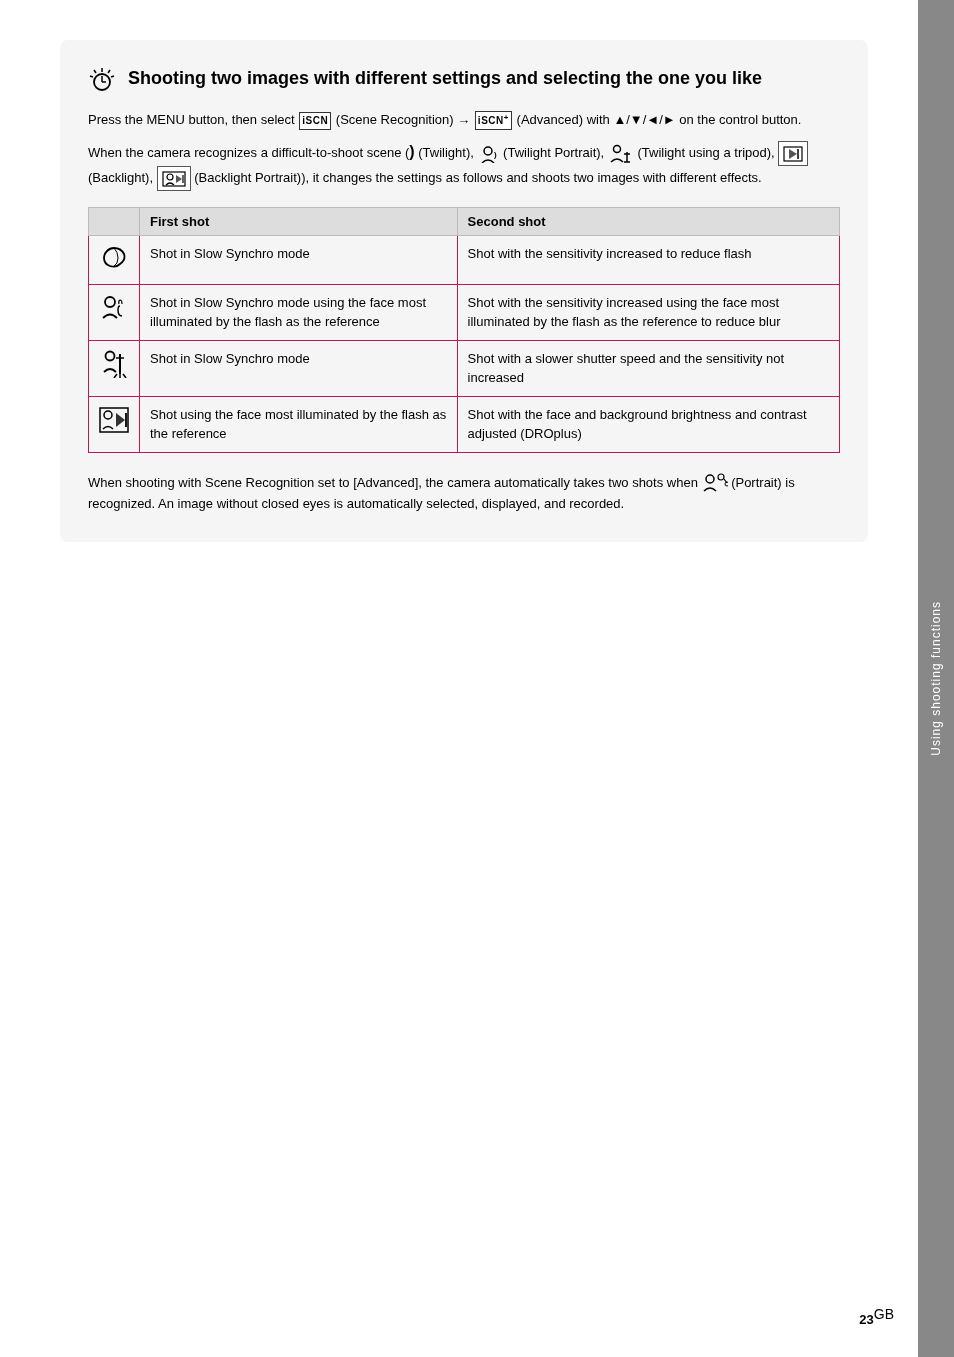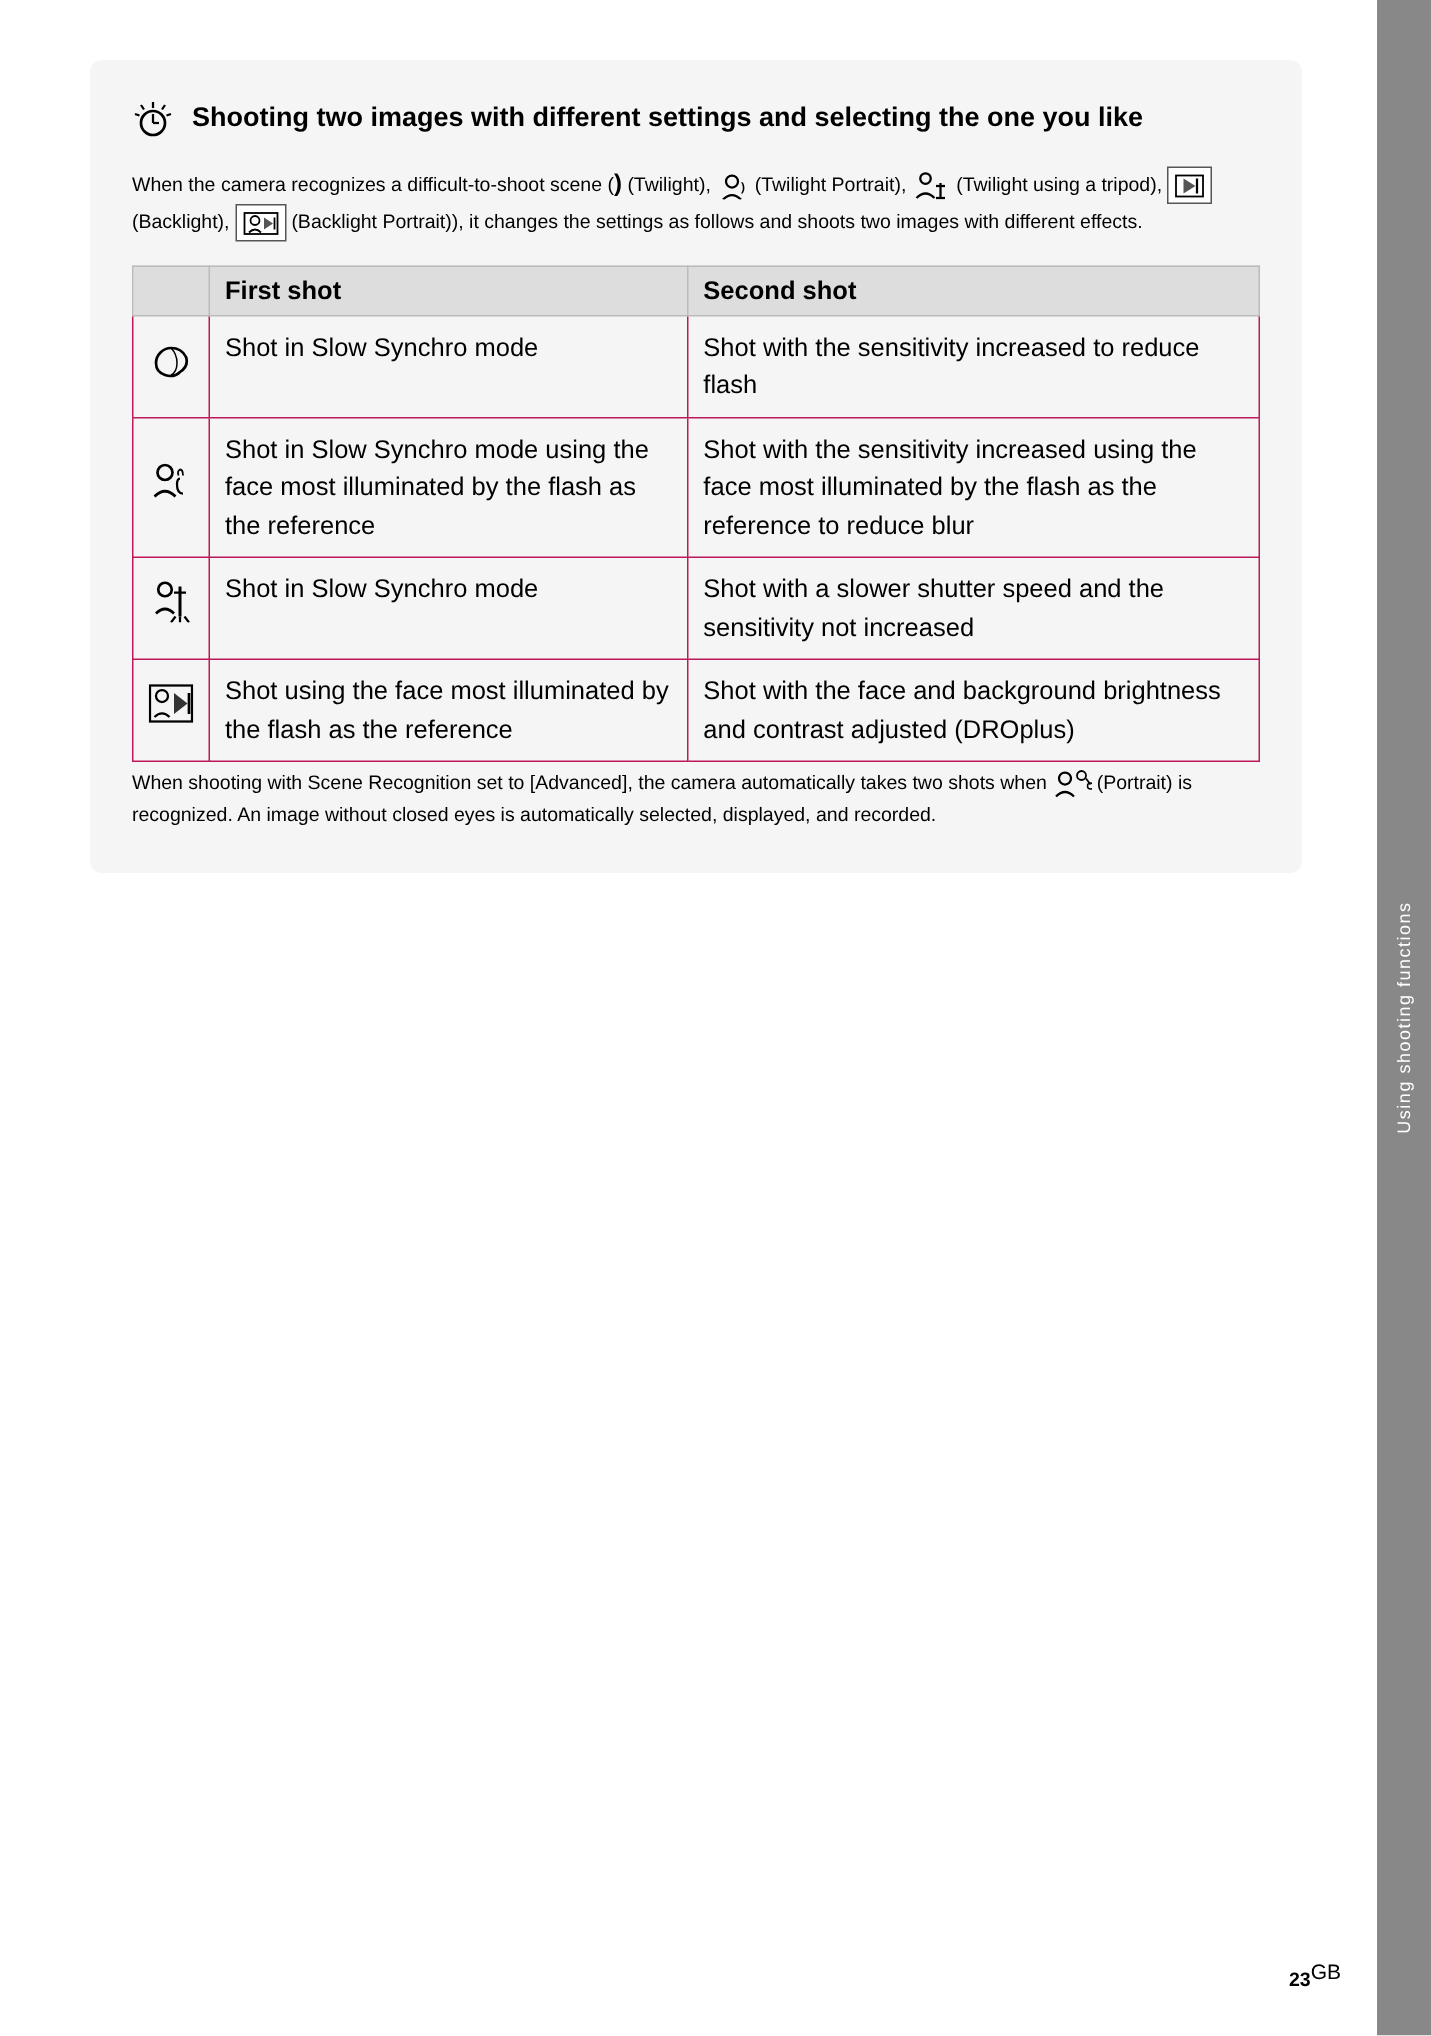--- a/index.html
+++ b/index.html
@@ -76,22 +76,22 @@
 
     .intro-text2 {
       font-size: 13px;
       line-height: 1.6;
       margin-bottom: 16px;
     }
 
     table {
       width: 100%;
       border-collapse: collapse;
-      margin-bottom: 4px;
-      font-size: 17px;
+      margin-bottom: 20px;
+      font-size: 13px;
     }
 
     th {
       background: #ddd;
       border: 1px solid #bbb;
       padding: 6px 10px;
       text-align: left;
       font-weight: bold;
     }
 
@@ -170,20 +170,28 @@
             <line x1="22" y1="4" x2="20" y2="7" stroke="#000" stroke-width="1.5"></line>
             <line x1="26" y1="10" x2="23" y2="11" stroke="#000" stroke-width="1.5"></line>
 
             <line x1="14" y1="16" x2="14" y2="10" stroke="#000" stroke-width="1.5"></line>
             <line x1="14" y1="16" x2="18" y2="16" stroke="#000" stroke-width="1.5"></line>
           </svg>
         </span>
         <span>Shooting two images with different settings and selecting the one you like</span>
       </div>
 
+      <p class="intro-text">
+        <span>Press the MENU button, then select</span>
+        <span class="scn-badge">i<span>SCN</span></span>
+        <span>(Scene Recognition)</span>
+        <span> → </span>
+        <span class="scn-badge">i<span>SCN</span><sup style="font-size:8px;">+</sup></span>
+        <span>(Advanced) with ▲/▼/◄/► on the control button.</span>
+      </p>
 
       <p class="intro-text2">
         When the camera recognizes a difficult-to-shoot scene (<span style="font-size:16px;font-weight:bold;">)</span> (Twilight),
         <svg width="22" height="18" viewBox="0 0 22 18" style="vertical-align:middle;display:inline-block;">
           <circle cx="11" cy="6" r="4" fill="none" stroke="#000" stroke-width="1.5"></circle>
           <path d="M5 18 Q11 12 17 18" fill="none" stroke="#000" stroke-width="1.5"></path>
           <text x="17" y="12" font-size="8" font-weight="bold">)</text>
         </svg> (Twilight Portrait),
         <svg width="26" height="20" viewBox="0 0 26 20" style="vertical-align:middle;display:inline-block;">
           <circle cx="9" cy="5" r="3.5" fill="none" stroke="#000" stroke-width="1.5"></circle>

